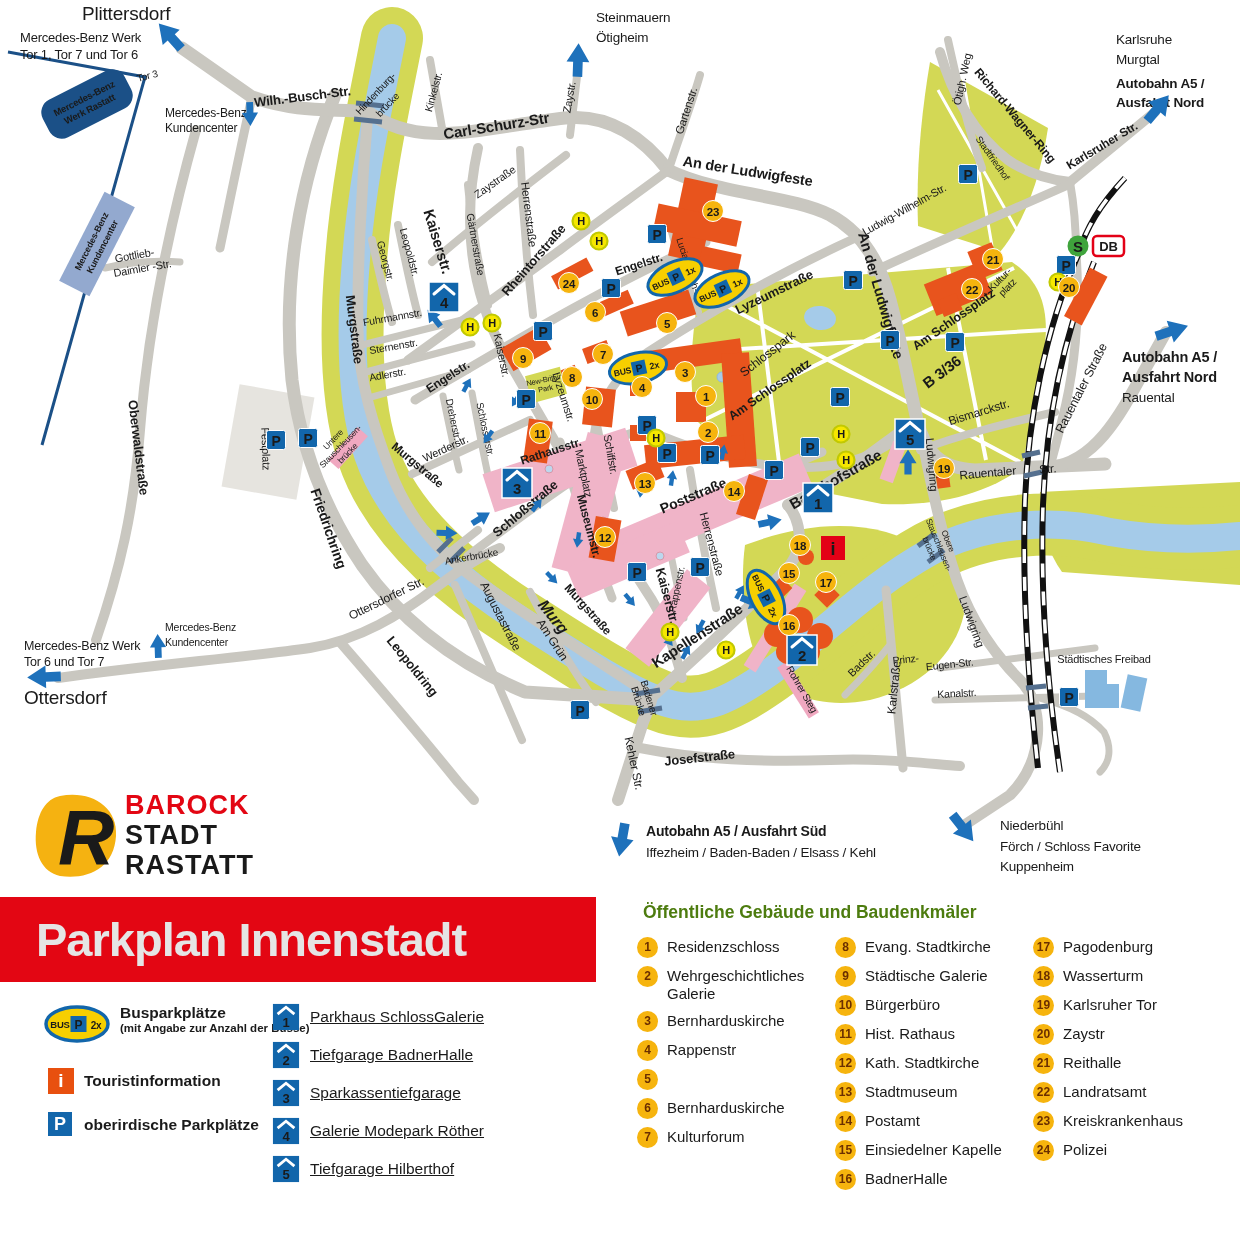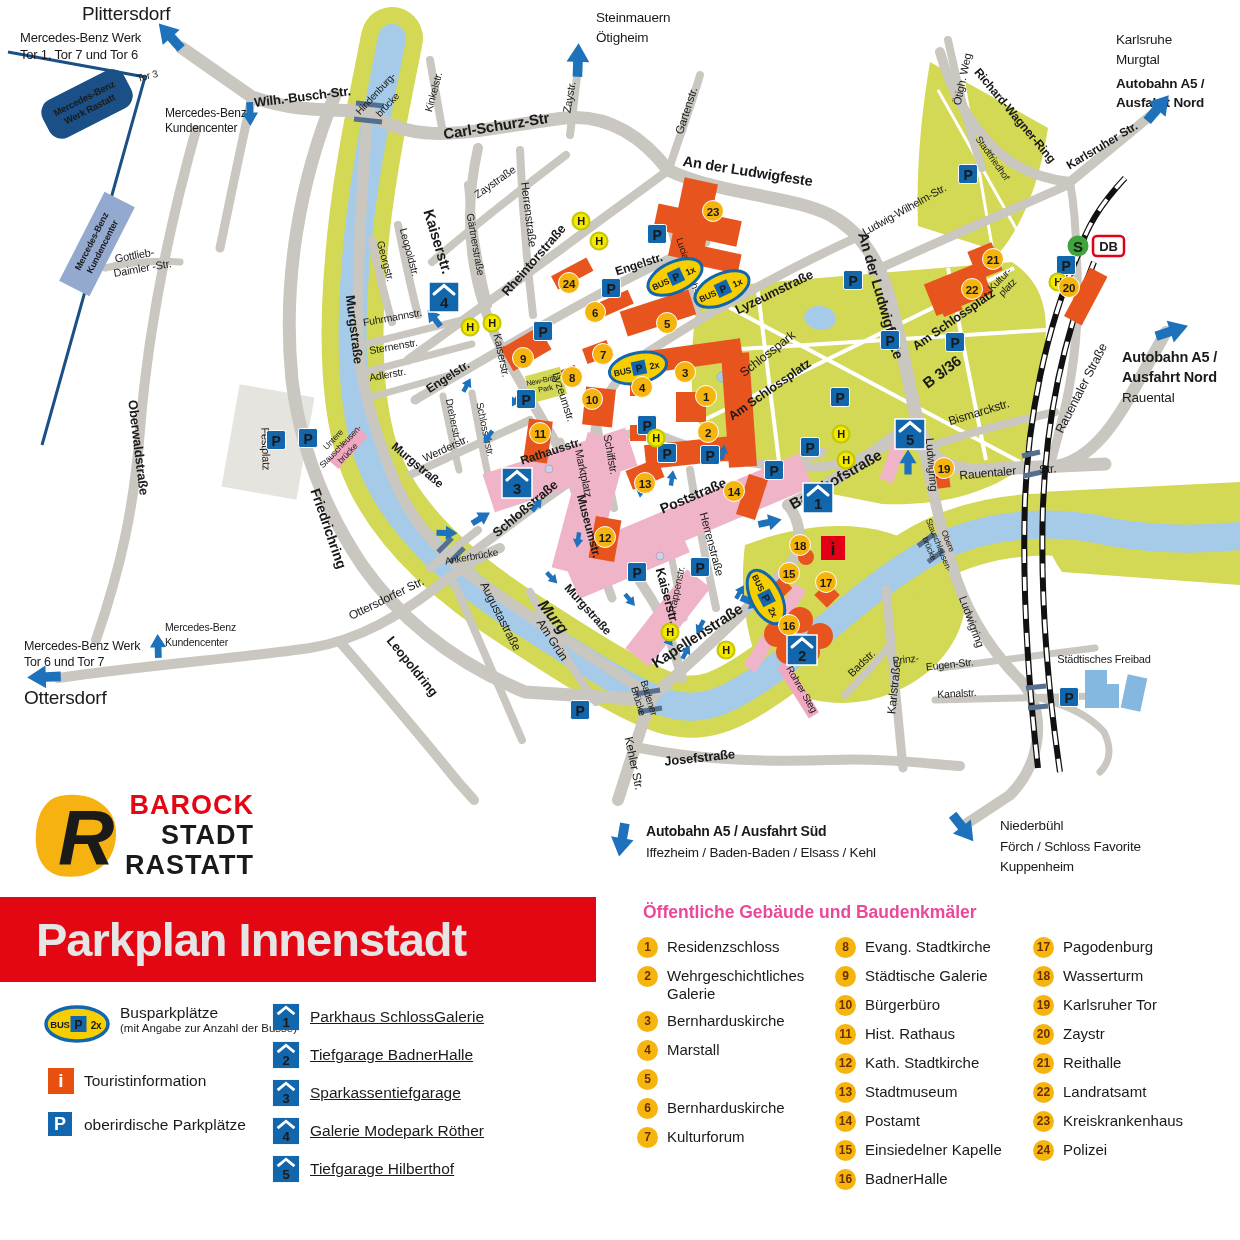--- a/index.html
+++ b/index.html
@@ -3,35 +3,35 @@
 <meta charset="utf-8">
 <style>
   html,body{margin:0;padding:0;background:#fff;}
   .stage{position:relative;width:1240px;height:1240px;background:#fff;overflow:hidden;
          font-family:"Liberation Sans",sans-serif;color:#1a1a1a;}
   svg text{font-family:"Liberation Sans",sans-serif;fill:#1a1a1a;letter-spacing:-0.2px;}
   .sb{font-weight:bold;}
   .banner{position:absolute;left:0;top:897px;width:596px;height:85px;background:#e30613;}
   .banner h1{margin:0;padding:0 0 0 36px;line-height:85px;font-size:47px;font-weight:bold;color:#e5e5e5;letter-spacing:-1px;}
   .logo{position:absolute;left:30px;top:788px;width:330px;height:100px;}
-  .logo .words{position:absolute;left:95px;top:2px;font-size:27px;font-weight:bold;line-height:30px;letter-spacing:1px;text-align:right;}
+  .logo .words{position:absolute;left:95px;top:2px;font-size:27px;font-weight:bold;line-height:30px;letter-spacing:1px;}
   .logo .w1{color:#e30613;}
   .legend{position:absolute;left:42px;top:1002px;width:240px;font-size:15.5px;}
   .legend .row{position:relative;margin-bottom:14px;min-height:30px;}
-  .legend .lab{position:absolute;left:42px;top:6px;}
+  .legend .lab{position:absolute;left:42px;top:6px;font-weight:bold;}
   .legend .sub{font-size:11.5px;white-space:nowrap;}
   .sq{position:absolute;left:6px;top:2px;width:26px;height:26px;}
   .info-sq{background:#e8500f;color:#fff;font-weight:bold;font-size:19px;text-align:center;line-height:26px;}
   .pink-sq{background:#f2b8cc;}
   .p-sq{background:#1266ab;color:#fff;font-weight:bold;font-size:18px;text-align:center;line-height:25px;width:24px;height:24px;}
   .garages{position:absolute;left:272px;top:1003px;width:300px;}
   .garages .row{position:relative;height:38px;}
   .garages .lab{position:absolute;left:38px;top:5px;font-size:15.5px;text-decoration:underline;}
   .buildings{position:absolute;left:637px;top:902px;width:590px;}
-  .buildings h2{margin:0 0 14px 6px;font-size:17.5px;font-weight:bold;color:#ec4899;}
+  .buildings h2{margin:0 0 14px 6px;font-size:17.5px;font-weight:bold;color:#4d7c0f;}
   .cols{display:flex;}
   .col{display:flex;flex-direction:column;}
   .col1{width:198px;}
   .col2{width:198px;}
   .col3{width:190px;}
   .bitem{display:flex;margin-bottom:8px;}
   .bnum{flex:0 0 21px;height:21px;border-radius:50%;background:#f6b40e;color:#6b2f00;
         font-size:12px;font-weight:bold;text-align:center;line-height:21px;margin-right:9px;}
   .bname{font-size:15px;line-height:18px;padding-top:1px;width:150px;}
 </style>
@@ -802,21 +802,21 @@
           <div class="bitem">
             <div class="bnum">2</div>
             <div class="bname">Wehrgeschichtliches Galerie</div>
           </div>
           <div class="bitem">
             <div class="bnum">3</div>
             <div class="bname">Bernharduskirche</div>
           </div>
           <div class="bitem">
             <div class="bnum">4</div>
-            <div class="bname">Marstall</div>
+            <div class="bname">Rappenstr</div>
           </div>
           <div class="bitem">
             <div class="bnum">5</div>
           </div>
           <div class="bitem">
             <div class="bnum">6</div>
             <div class="bname">Bernharduskirche</div>
           </div>
           <div class="bitem">
             <div class="bnum">7</div>

